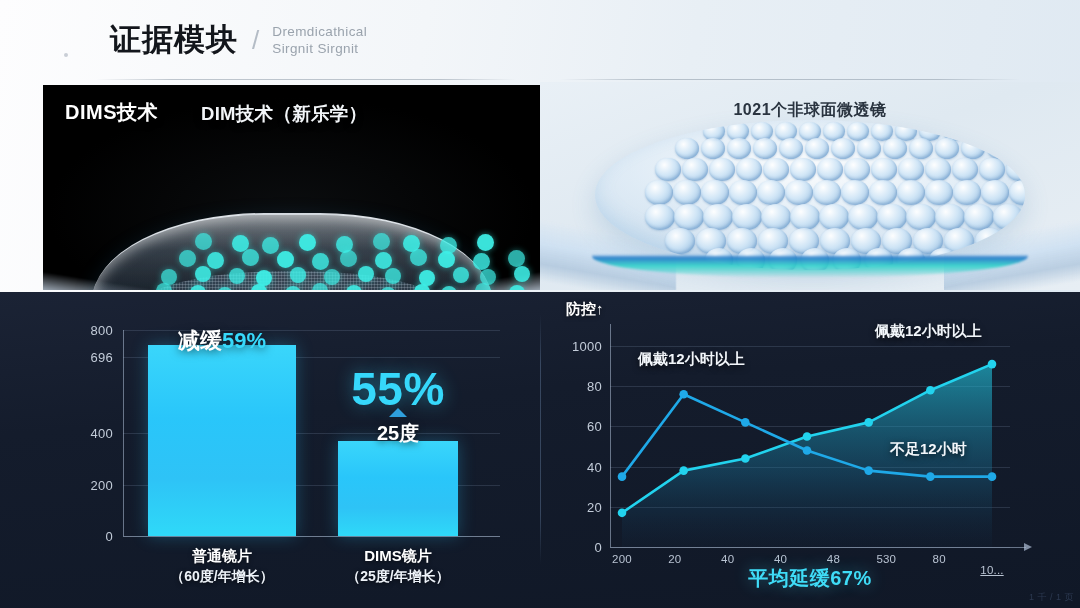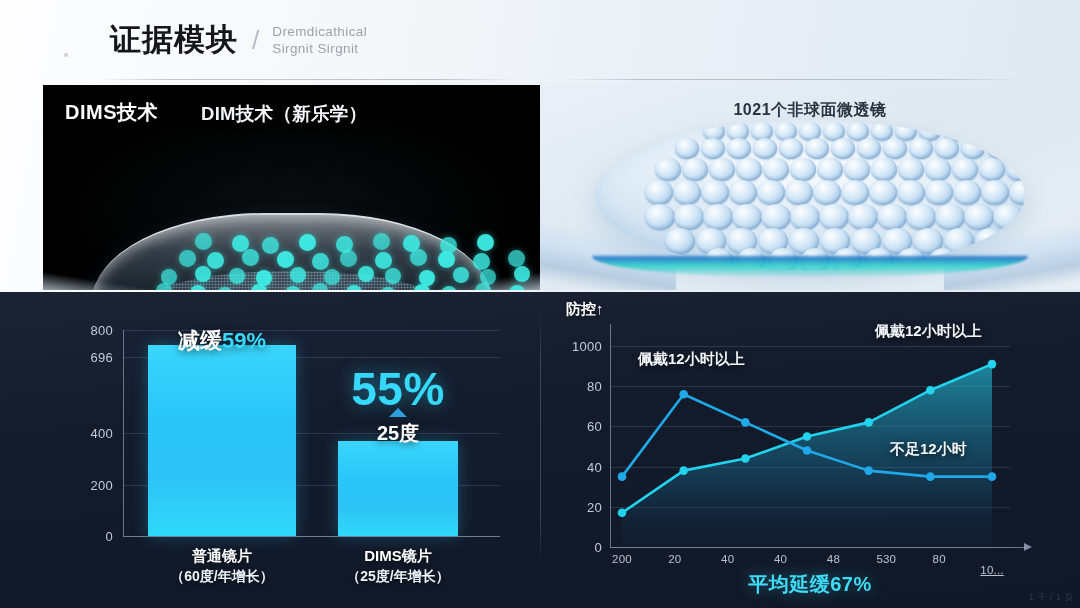--- a/index.html
+++ b/index.html
@@ -453,18 +453,18 @@
           <circle cx="143.66666666666666" cy="102.24000000000001" r="4.3" fill="#1fa9e8"></circle>
           <circle cx="205.33333333333331" cy="130.38" r="4.3" fill="#1fa9e8"></circle>
           <circle cx="267" cy="158.52" r="4.3" fill="#1fa9e8"></circle>
           <circle cx="328.66666666666663" cy="178.62" r="4.3" fill="#1fa9e8"></circle>
           <circle cx="390.33333333333337" cy="184.65" r="4.3" fill="#1fa9e8"></circle>
           <circle cx="452" cy="184.65" r="4.3" fill="#1fa9e8"></circle>
         </svg>
         <div class="series-label" style="left: 98px; top: 58px;">佩戴12小时以上</div>
         <div class="series-label" style="left: 335px; top: 30px;">佩戴12小时以上</div>
         <div class="series-label" style="left: 340px; top: 148px; margin-left: 10px;">不足12小时</div>
-        <div class="footcap" style="left: 270px; top: 279px;">平均延缓67%</div>
+        <div class="footcap" style="left: 270px; top: 273px;">平均延缓67%</div>
       </div>
 
     <div class="wm">1 千 / 1 页</div>
   </div>
 </div>
 
 </body></html>

